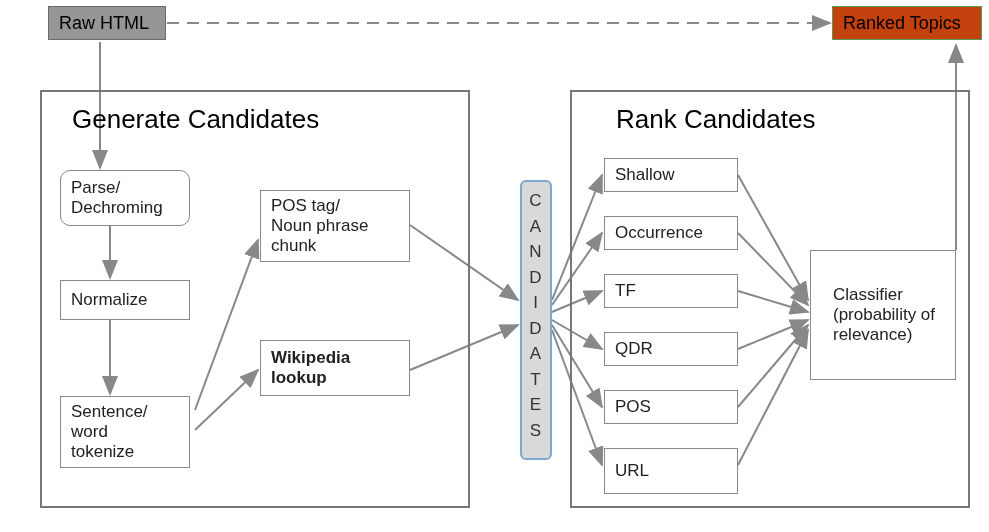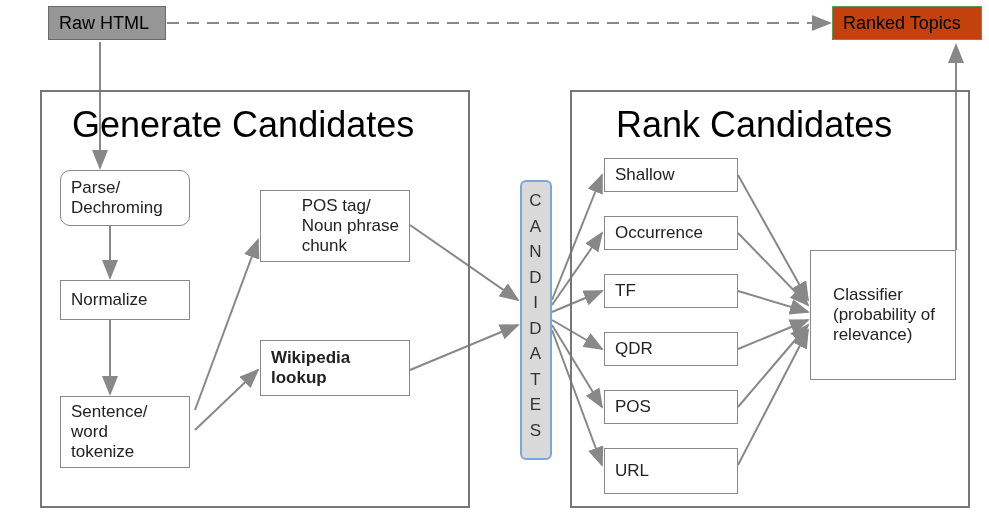--- a/index.html
+++ b/index.html
@@ -33,21 +33,21 @@
     color: #000;
     font-size: 18px;
   }
   .big-box {
     position: absolute;
     border: 2px solid #777;
     background: transparent;
   }
   .big-title {
     position: absolute;
-    font-size: 36px;
+    font-size: 26px;
     color: #000;
     font-weight: normal;
   }
   .candidates-box {
     position: absolute;
     background: #d9d9d9;
     border: 2px solid #7aa8d6;
     border-radius: 6px;
     text-align: center;
     font-size: 17px;
@@ -132,21 +132,21 @@
 Dechroming</span>
 </div>
 <div class="box" style="left:60px; top:280px; width:130px; height:40px;">
   <span>Normalize</span>
 </div>
 <div class="box" style="left:60px; top:396px; width:130px; height:72px; white-space:pre-line;">
   <span>Sentence/
 word
 tokenize</span>
 </div>
-<div class="box" style="left:260px; top:190px; width:150px; height:72px; white-space:pre-line;justify-content:flex-end;">
+<div class="box" style="left:260px; top:190px; width:150px; height:72px; white-space:pre-line;">
   <span>POS tag/
 Noun phrase
 chunk</span>
 </div>
 <div class="box" style="left:260px; top:340px; width:150px; height:56px; white-space:pre-line;font-weight:bold;">
   <span>Wikipedia
 lookup</span>
 </div>
 
 <div class="candidates-box" style="left:520px; top:180px; width:32px; height:280px;">

